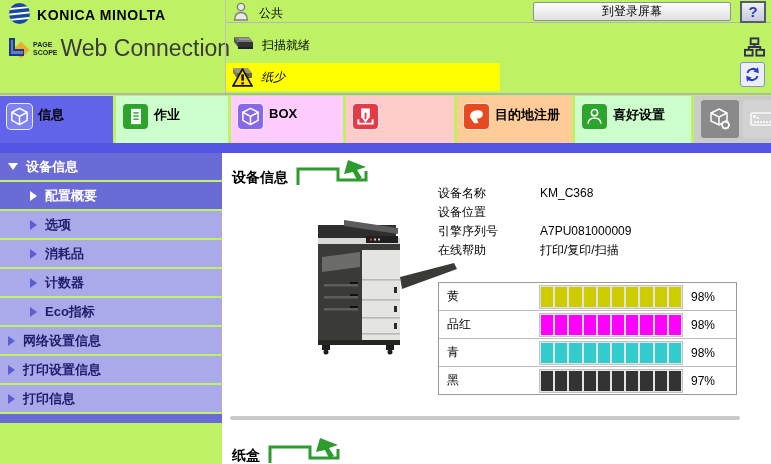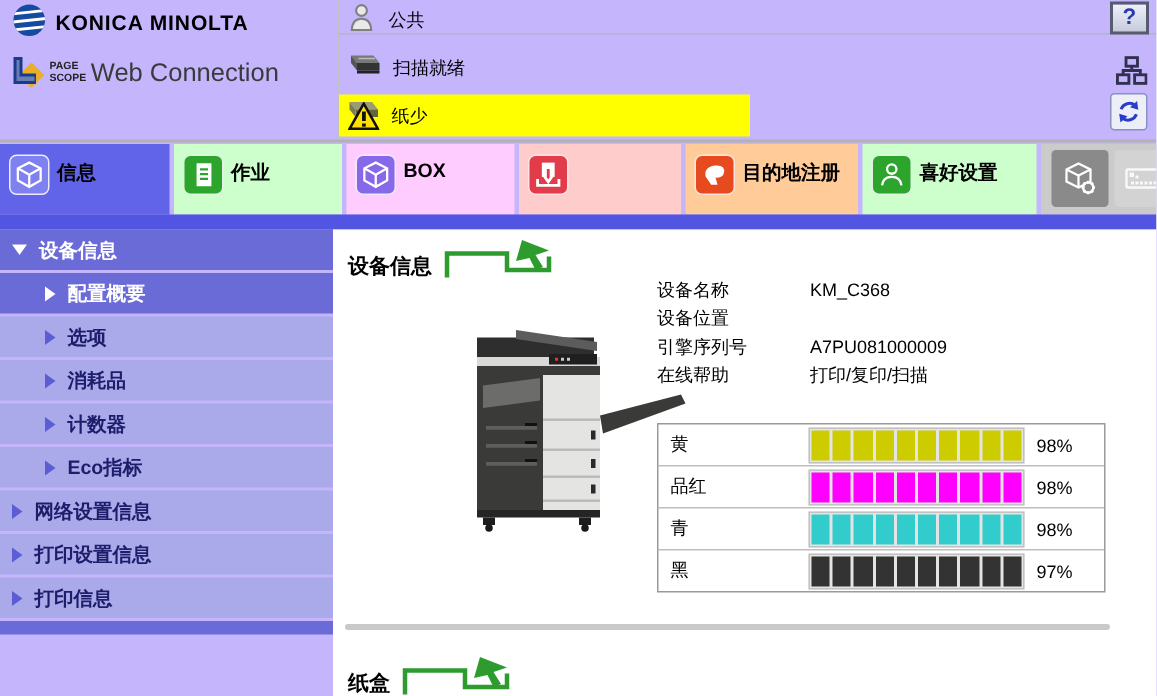--- a/index.html
+++ b/index.html
@@ -1,24 +1,24 @@
 <!DOCTYPE html>
 <html><head>
 <meta charset="utf-8">
 <style>
   html,body{margin:0;padding:0;background:#fff;}
-  #app{position:relative;width:771px;height:464px;overflow:hidden;background:#c4b5fd;
+  #app{position:relative;width:771px;height:464px;overflow:hidden;background:#bef264;
        font-family:"Liberation Sans",sans-serif;font-size:12px;color:#000;}
 
   
   .brand-row{position:absolute;left:8px;top:2px;display:flex;align-items:center;gap:6px;}
   .brand-text{font-weight:bold;font-size:14px;letter-spacing:.6px;}
   .pagescope{position:absolute;left:6px;top:35px;display:flex;align-items:center;}
   .ps-stack{font-size:7px;font-weight:bold;line-height:7.5px;margin:0 3px 0 3px;color:#222;}
-  .ps-name{font-size:17px;color:#3a3a3a;}
+  .ps-name{font-size:23px;color:#3a3a3a;}
   .model{position:absolute;left:3px;top:66px;font-size:12px;}
   .v-div{position:absolute;left:225px;top:0;width:1px;height:93px;background:#c2c2c2;}
   .h-div1{position:absolute;left:226px;top:22px;width:545px;height:1px;background:#b5b5b5;}
   .header-bottom{position:absolute;left:0;top:93px;width:771px;height:2px;background:#b2b2b2;}
   .user-row{position:absolute;left:233px;top:2px;display:flex;align-items:center;gap:10px;}
   .ready-row{position:absolute;left:229px;top:35px;display:flex;align-items:center;gap:8px;}
   .warn-bar{position:absolute;left:226px;top:63px;width:274px;height:28px;
             display:flex;align-items:center;gap:7px;padding-left:2px;box-sizing:border-box;}
   .warn-icon-wrap{position:relative;width:26px;height:22px;}
   .warn-icon-wrap .dev{position:absolute;left:0;top:0;opacity:.85;}
@@ -144,40 +144,41 @@
         <polygon points="5,2 20,2 24,7 9,7" fill="#787878"></polygon>
         <polygon points="9,7 24,7 24,12 9,12" fill="#333"></polygon>
         <polygon points="5,2 9,7 9,12 5,7" fill="#555"></polygon>
         <rect x="9" y="12" width="15" height="2" fill="#222"></rect>
         <line x1="10" y1="4" x2="21" y2="4" stroke="#bbb" stroke-width="1"></line>
       </svg>
     </span>
     <span>扫描就绪</span>
   </div>
 
-  <div class="warn-bar" style="background: rgb(255, 255, 0);">
+  <div class="warn-bar" style="background: rgb(255, 255, 0); font-style: italic;">
     <span class="warn-icon-wrap">
       <span class="dev">
         <svg width="25" height="18" viewBox="0 0 25 18">
           <polygon points="5,2 20,2 24,7 9,7" fill="#8a8a8a"></polygon>
           <polygon points="9,7 24,7 24,12 9,12" fill="#4a4a4a"></polygon>
           <polygon points="5,2 9,7 9,12 5,7" fill="#666"></polygon>
         </svg>
       </span>
       <span class="tri">
         <svg width="21" height="19" viewBox="0 0 20 18">
           <polygon points="10,1 19,17 1,17" fill="#ffe000" stroke="#111" stroke-width="1.6"></polygon>
           <rect x="8.9" y="6" width="2.4" height="6" fill="#111"></rect>
           <rect x="8.9" y="13.6" width="2.4" height="2" fill="#111"></rect>
         </svg>
       </span>
     </span>
     <span>纸少</span>
   </div>
 
+  <div class="login-btn">到登录屏幕</div>
   <div class="help-btn">?</div>
   <div class="net-icon">
     <svg width="21" height="22" viewBox="0 0 22 22" fill="none" stroke="#31314f" stroke-width="2">
       <rect x="7" y="2" width="8" height="6"></rect>
       <rect x="1" y="14" width="8" height="6"></rect>
       <rect x="13" y="14" width="8" height="6"></rect>
       <path d="M11 8 v3 M5 14 v-3 h12 v3"></path>
     </svg>
   </div>
   <div class="refresh-btn">

